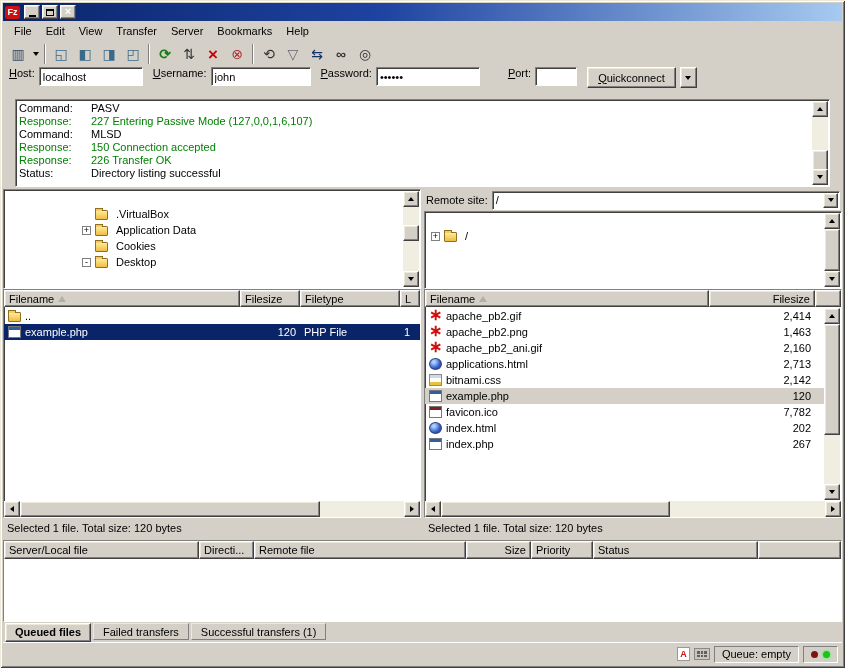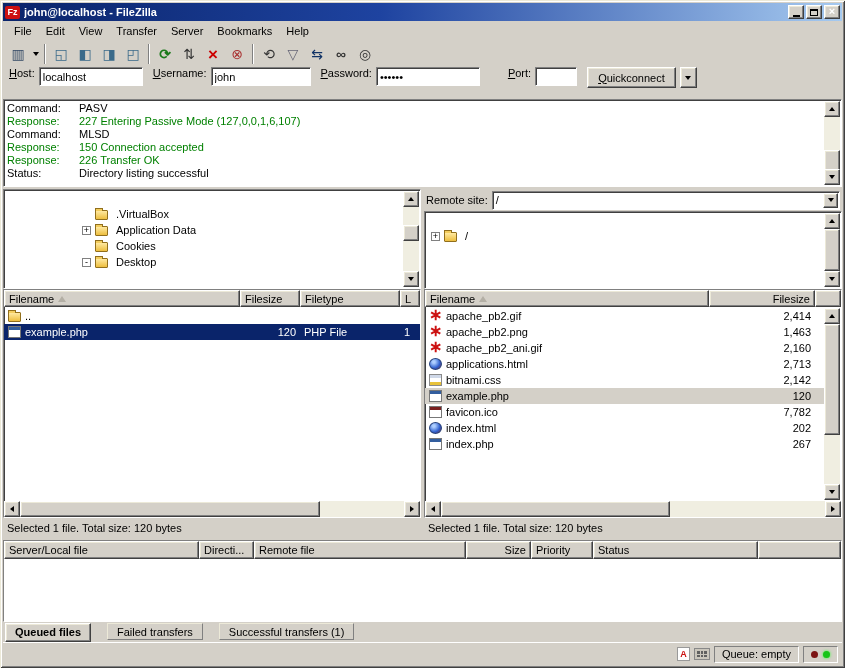--- a/index.html
+++ b/index.html
@@ -51,21 +51,21 @@
   .ul::first-letter{text-decoration:underline}
   .field{height:19px;background:#fff;border:1px solid;border-color:#808080 #fff #fff #808080;
     box-shadow:inset 1px 1px 0 #404040;padding:2px 3px;font:inherit}
   .w-host{width:104px}.w-user{width:100px}.w-pass{width:104px}.w-port{width:42px}
   .raised{background:#d4d0c8;border:1px solid;border-color:#fff #404040 #404040 #fff;
     box-shadow:inset -1px -1px 0 #808080,inset 1px 1px 0 #ece9d8}
   .qbtn{height:21px;padding:2px 10px;font:inherit;margin-left:6px}
   .qdd{width:17px;height:21px;display:flex;align-items:center;justify-content:center}
 
   
-  .logbox{flex:0 0 88px;margin:2px 0;background:#fff;border:1px solid;border-color:#808080 #fff #fff #808080;
+  .logbox{flex:0 0 88px;margin:2px 12px;background:#fff;border:1px solid;border-color:#808080 #fff #fff #808080;
     box-shadow:inset 1px 1px 0 #404040;position:relative;padding:2px 19px 2px 3px;overflow:hidden}
   .logline{display:flex;line-height:13px;white-space:nowrap}
   .loglabel{flex:0 0 72px}
   .green{color:#008000}
 
   
   .vscroll{position:absolute;top:1px;right:1px;bottom:1px;width:16px;background:#f0eee1}
   .sbtn{position:absolute;width:16px;height:16px;background:#d4d0c8;border:1px solid;
     border-color:#fff #404040 #404040 #fff;box-shadow:inset -1px -1px 0 #808080,inset 1px 1px 0 #ece9d8;
     display:flex;align-items:center;justify-content:center}
@@ -133,21 +133,21 @@
 
   .hsplit{height:3px}
 
   
   .queuebox{flex:0 0 82px;background:#fff;border:1px solid;border-color:#808080 #fff #fff #808080;
     box-shadow:inset 1px 1px 0 #404040;display:flex;flex-direction:column}
   .qheader{flex:0 0 18px;display:grid;grid-template-columns:195px 55px 212px 65px 62px 165px 1fr;background:#d4d0c8}
   .qbody{flex:1;background:#fff}
 
   
-  .tabs{flex:0 0 20px;display:flex;align-items:flex-start;padding:1px 2px 0;gap:16px}
+  .tabs{flex:0 0 20px;display:flex;align-items:flex-start;padding:1px 2px 0;gap:2px}
   .tab{padding:2px 9px;height:17px;background:#d4d0c8;border:1px solid;border-color:#ece9d8 #808080 #808080 #ece9d8;white-space:nowrap}
   .tab.active{font-weight:bold;height:19px;border-color:#fff #404040 #404040 #fff;box-shadow:inset -1px -1px 0 #808080,inset 1px 1px 0 #ece9d8}
 
   
   .statusbar{flex:0 0 23px;display:flex;align-items:center;justify-content:flex-end;gap:4px;padding:2px 4px;border-top:1px solid #fff}
   .sb-sunk{height:17px;border:1px solid;border-color:#808080 #fff #fff #808080;display:flex;align-items:center;padding:0 7px;gap:5px;background:#d4d0c8}
   .led{width:7px;height:7px;border-radius:50%}
   .led-red{background:#7c1414}
   .led-green{background:#18c418;box-shadow:0 0 3px #33ff33}
   .ascii-ic{width:13px;height:14px;background:#fff;border:1px solid #999;color:#c11;font-weight:bold;font-size:9px;
@@ -156,21 +156,20 @@
     grid-template-columns:repeat(3,1fr);gap:1px;padding:2px}
   .keypad-ic i{background:#606060}
 </style>
 </head>
 <body>
 
 <div class="window">
 
   <div class="titlebar">
     <span class="fz-logo">Fz</span>
-    <span class="title-text">john@localhost - FileZilla</span>
     <span class="wbtns">
       <span class="wbtn">
           <span class="glyph-min"></span>
         </span>
       <span class="wbtn">
           <span class="glyph-max"></span>
         </span>
       <span class="wbtn">
           <span class="glyph-close">×</span>
         </span>

